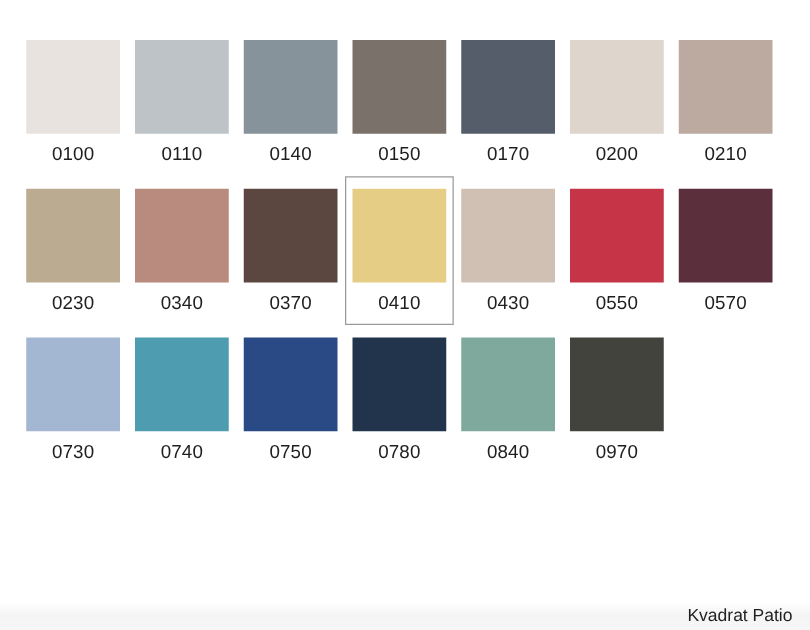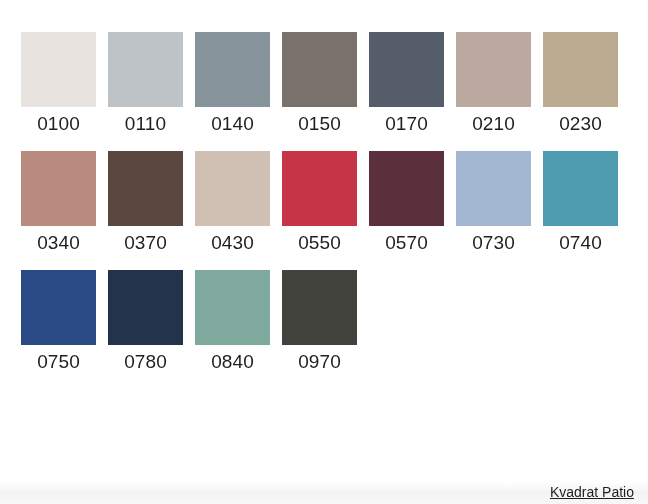--- a/index.html
+++ b/index.html
@@ -52,21 +52,21 @@
   }
 
   .swatch-chip {
     width: 75px;
     height: 75px;
     display: block;
   }
 
   .swatch-label {
     margin-top: 8px;
-    font-size: 19px;
+    font-size: 15px;
     line-height: 17px;
     color: #1f1f1f;
     letter-spacing: 0.1px;
     text-align: left;
     font-family: "Liberation Sans", sans-serif;
   }
 
   .footer-band {
     position: absolute;
     left: 0;
@@ -78,21 +78,20 @@
 
   .footer-label {
     position: absolute;
     right: 14px;
     bottom: 4px;
     font-size: 14px;
     line-height: 16px;
     color: #1f1f1f;
     font-family: "Liberation Sans", sans-serif;
     white-space: nowrap;
-    text-decoration: underline;
   }
 </style>
 </head>
 <body>
 
 <div id="swatch-picker">
 
   <div class="swatch-grid">
       <div class="swatch-cell">
         <span class="swatch-chip" style="background-color: rgb(232, 227, 223);"></span>
@@ -108,34 +107,42 @@
       </div>
       <div class="swatch-cell">
         <span class="swatch-chip" style="background-color: rgb(123, 113, 107);"></span>
         <span class="swatch-label">0150</span>
       </div>
       <div class="swatch-cell">
         <span class="swatch-chip" style="background-color: rgb(85, 93, 106);"></span>
         <span class="swatch-label">0170</span>
       </div>
       <div class="swatch-cell">
+        <span class="swatch-chip" style="background-color: rgb(222, 214, 204);"></span>
+        <span class="swatch-label">0200</span>
+      </div>
+      <div class="swatch-cell">
         <span class="swatch-chip" style="background-color: rgb(188, 170, 160);"></span>
         <span class="swatch-label">0210</span>
       </div>
       <div class="swatch-cell">
         <span class="swatch-chip" style="background-color: rgb(187, 171, 145);"></span>
         <span class="swatch-label">0230</span>
       </div>
       <div class="swatch-cell">
         <span class="swatch-chip" style="background-color: rgb(185, 138, 126);"></span>
         <span class="swatch-label">0340</span>
       </div>
       <div class="swatch-cell">
         <span class="swatch-chip" style="background-color: rgb(91, 71, 64);"></span>
         <span class="swatch-label">0370</span>
+      </div>
+      <div class="swatch-cell is-selected" aria-selected="true">
+        <span class="swatch-chip" style="background-color: rgb(230, 205, 133);"></span>
+        <span class="swatch-label">0410</span>
       </div>
       <div class="swatch-cell">
         <span class="swatch-chip" style="background-color: rgb(207, 192, 179);"></span>
         <span class="swatch-label">0430</span>
       </div>
       <div class="swatch-cell">
         <span class="swatch-chip" style="background-color: rgb(198, 53, 71);"></span>
         <span class="swatch-label">0550</span>
       </div>
       <div class="swatch-cell">

